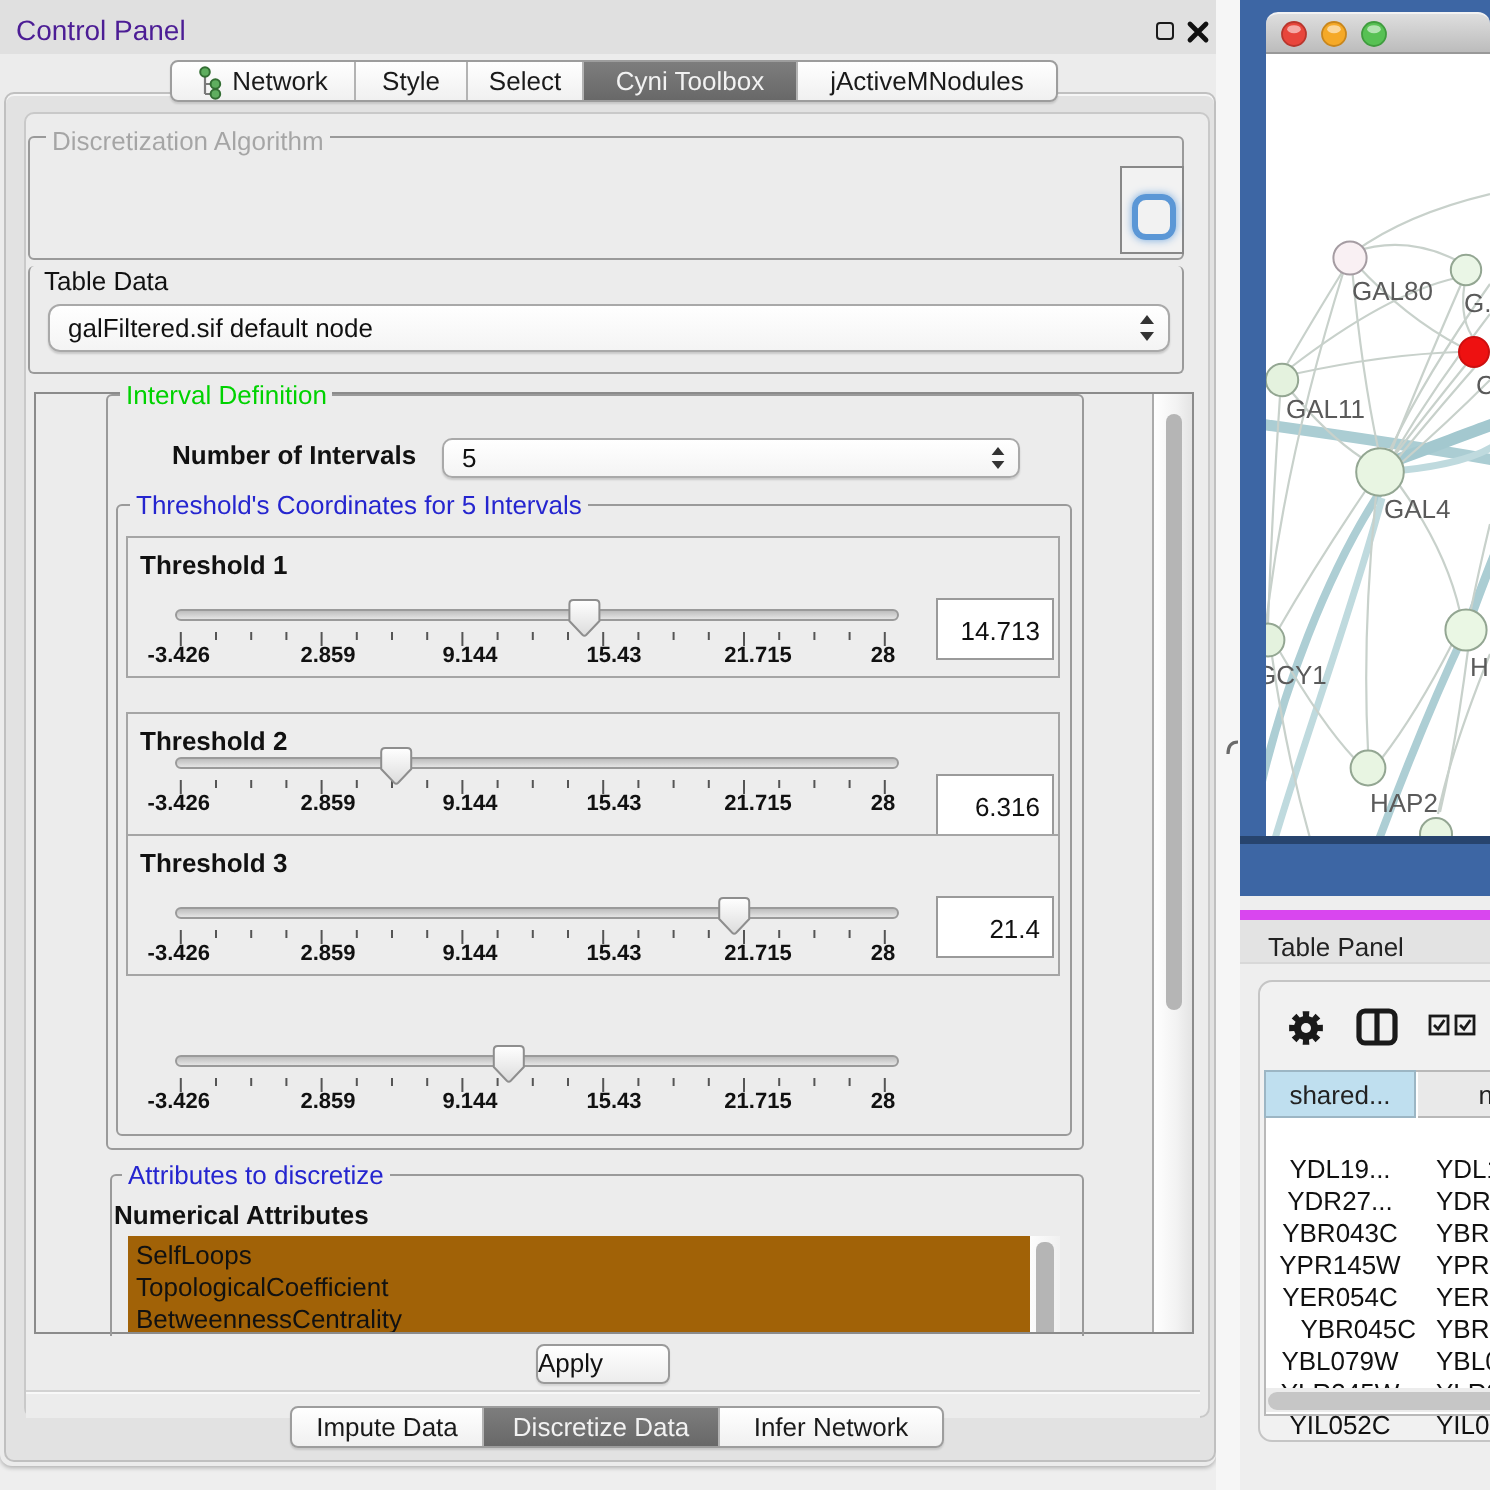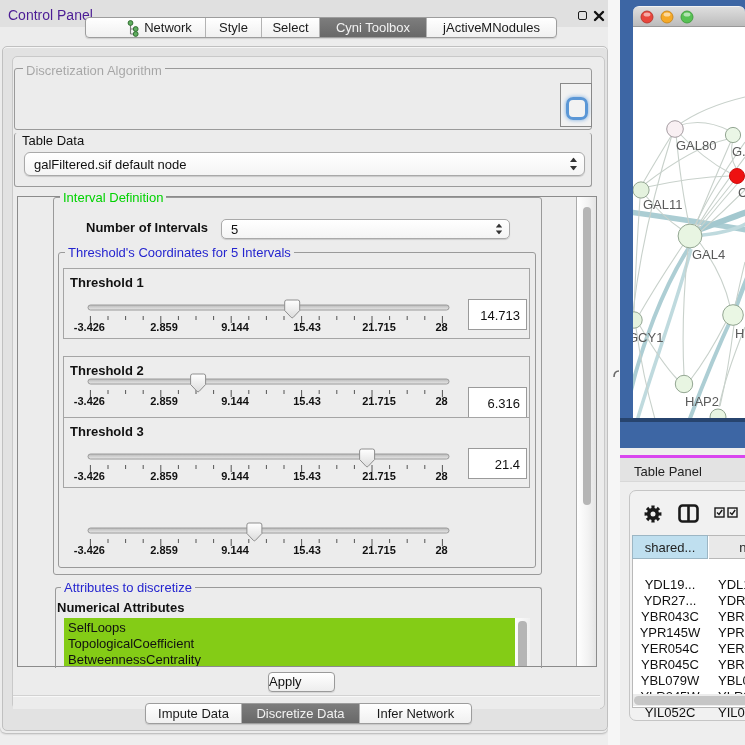--- a/index.html
+++ b/index.html
@@ -33,21 +33,21 @@
 .vbox span { position:absolute; right:6px; top:50%; transform:translateY(-46%); font-size:13px; color:#111; }
 
 #popup { left:14px; top:75px; width:564px; height:58px; background:#ffffff; border:1px solid #c6c6c6; border-radius:4px; box-shadow:0 2px 3px rgba(0,0,0,.25); }
 #popup { }
 .scrollthumb { position:absolute; background:#b5b5b5; border-radius:5px; }
 
 #gapstrip { left:608px; top:0; width:12px; height:745px; background:#f6f6f6; }
 #netbg { left:620px; top:0; width:125px; height:448px; background:#3d66a4; }
 #mactitle { left:633px; top:6px; width:112px; height:21px; background:linear-gradient(#dedede,#bcbcbc); border-radius:6px 6px 0 0; border-top:1px solid #f2f2f2; border-bottom:1px solid #999999; }
 #canvas { left:633px; top:27px; width:112px; height:391px; background:#ffffff; }
-#tablepanelbar { left:620px; top:455px; width:125px; height:27px; background:#e3e3e3; border-top:3px solid #d946ef; border-bottom:1px solid #d8d8d8; }
+#tablepanelbar { left:620px; top:455px; width:125px; height:27px; background:#e3e3e3; border-top:5px solid #d946ef; border-bottom:1px solid #d8d8d8; }
 #tablepanelbar span { position:absolute; left:14px; top:6px; font-size:13px; color:#222; }
 #btmpanel { left:629px; top:490px; width:126px; height:231px; background:#f1f1f1; border:1px solid #c5c5c5; border-radius:7px; }
 #tblarea { left:632px; top:535px; width:113px; height:173px; background:#ffffff; border-top:1px solid #b9b9b9; border-left:1px solid #b9b9b9; border-bottom:1px solid #b9b9b9; }
 .hcell { position:absolute; top:0; height:24px; font-size:13px; color:#222; display:flex; align-items:center; justify-content:center; }
 .trow { position:absolute; width:200px; font-size:13px; color:#111;margin-top:16px; }
 </style>
 </head>
 <body>
 <div id="stage">
 
@@ -55,21 +55,21 @@
   <div class="abs" id="titlebar">
       <span class="t">Control Panel</span>
     </div>
   <div class="winbtn-sq"></div>
   <svg class="abs" style="left:593px;top:10px" width="12" height="12" viewBox="0 0 12 12">
       <path d="M2,2 L10,10 M10,2 L2,10" stroke="#111" stroke-width="2.4" stroke-linecap="round"></path>
     </svg>
   <div class="abs" id="outerpanel"></div>
   <div class="abs" id="innerpanel"></div>
 
-  <div class="seg" style="left:85px;top:17px;padding-left:28px;">
+  <div class="seg" style="left:85px;top:30px;">
     <div class="s" style="width:91px"><svg width="12" height="17" viewBox="0 0 12 17" style="margin-right:5px;margin-top:1px">
           <g stroke="#7a7a7a" stroke-width="1.1" fill="none">
             <path d="M3.5,3 L3.5,14"></path>
             <path d="M3.5,9 L8.5,9"></path>
             <path d="M3.5,14 L8.5,14"></path>
           </g>
           <g fill="#5fae5f" stroke="#336e33" stroke-width="1">
             <circle cx="3.5" cy="3" r="2.4"></circle>
             <circle cx="8.7" cy="9" r="2.4"></circle>
             <circle cx="8.7" cy="14" r="2.4"></circle>
@@ -308,21 +308,21 @@
       <text x="377.5" y="62" font-size="11" font-weight="bold" fill="#111" text-anchor="middle" font-family="Liberation Sans, sans-serif">28</text>
       <g transform="translate(190.4,40)">
         <path d="M-5.5,-9 L5.5,-9 Q7.5,-9 7.5,-7 L7.5,1.5 L1,8.4 Q0,9.3 -1,8.4 L-7.5,1.5 L-7.5,-7 Q-7.5,-9 -5.5,-9 Z" fill="url(#th3)" stroke="#8e8e8e" stroke-width="1"></path>
       </g>
     </svg>
 
   <div class="group" style="left:55px;top:587px;width:487px;height:100px;border-bottom:none;">
     <span class="gtitle" style="left:5px;color:#2525cf;background:#ececec;">Attributes to discretize</span>
   </div>
   <div class="abs" style="left:57px;top:600px;font-size:13px;font-weight:bold;color:#111;">Numerical Attributes</div>
-  <div class="abs" style="left:64px;top:618px;width:451px;height:48px;background:#84cc16;overflow:hidden;">
+  <div class="abs" style="left:64px;top:618px;width:451px;height:48px;background:#a16207;overflow:hidden;">
       <div style="position:absolute;left:4px;top:2px;font-size:13px;color:#111;line-height:16px;">SelfLoops<br>TopologicalCoefficient<br>BetweennessCentrality</div>
     </div>
   <div class="abs" style="left:515px;top:618px;width:15px;height:48px;background:linear-gradient(90deg,#fdfdfd,#f0f0f0);"></div>
   <div class="scrollthumb" style="left:518px;top:621px;width:9px;height:45px;border-radius:4px 4px 0 0;"></div>
 
   <div class="abs" style="left:13px;top:668px;width:587px;height:41px;background:#ececec;"></div>
   <div class="abs" style="left:13px;top:695px;width:587px;height:2px;border-top:1px solid #d2d2d2;border-bottom:1px solid #f8f8f8;"></div>
 
   <div class="abs" style="left:268px;top:672px;width:67px;height:20px;background:linear-gradient(#ffffff,#ededed);border:1px solid #9a9a9a;border-radius:4px;text-align:left;font-size:13px;color:#111;line-height:18px;box-shadow:0 1px 1px rgba(0,0,0,.1);">Apply</div>
 
@@ -432,21 +432,21 @@
   <div class="trow" style="left:632px;top:561px;width:76px;text-align:center;">YDL19...</div>
   <div class="trow" style="left:718px;top:561px;">YDL1</div>
   <div class="trow" style="left:632px;top:577px;width:76px;text-align:center;">YDR27...</div>
   <div class="trow" style="left:718px;top:577px;">YDR2</div>
   <div class="trow" style="left:632px;top:593px;width:76px;text-align:center;">YBR043C</div>
   <div class="trow" style="left:718px;top:593px;">YBR0</div>
   <div class="trow" style="left:632px;top:609px;width:76px;text-align:center;">YPR145W</div>
   <div class="trow" style="left:718px;top:609px;">YPR1</div>
   <div class="trow" style="left:632px;top:625px;width:76px;text-align:center;">YER054C</div>
   <div class="trow" style="left:718px;top:625px;">YER0</div>
-  <div class="trow" style="left:632px;top:641px;width:76px;text-align:center;">YBR045C</div>
+  <div class="trow" style="left:632px;top:641px;width:76px;text-align:right;">YBR045C</div>
   <div class="trow" style="left:718px;top:641px;">YBR0</div>
   <div class="trow" style="left:632px;top:657px;width:76px;text-align:center;">YBL079W</div>
   <div class="trow" style="left:718px;top:657px;">YBL0</div>
   <div class="trow" style="left:632px;top:673px;width:76px;text-align:center;">YLR345W</div>
   <div class="trow" style="left:718px;top:673px;">YLR3</div>
   <div class="trow" style="left:632px;top:689px;width:76px;text-align:center;">YIL052C</div>
   <div class="trow" style="left:718px;top:689px;">YIL0</div>
 
   <div class="abs" style="left:633px;top:694px;width:112px;height:12px;background:#ececec;"></div>
   <div class="abs" style="left:634px;top:696px;width:115px;height:9px;background:#c6c6c6;border-radius:5px;"></div>

